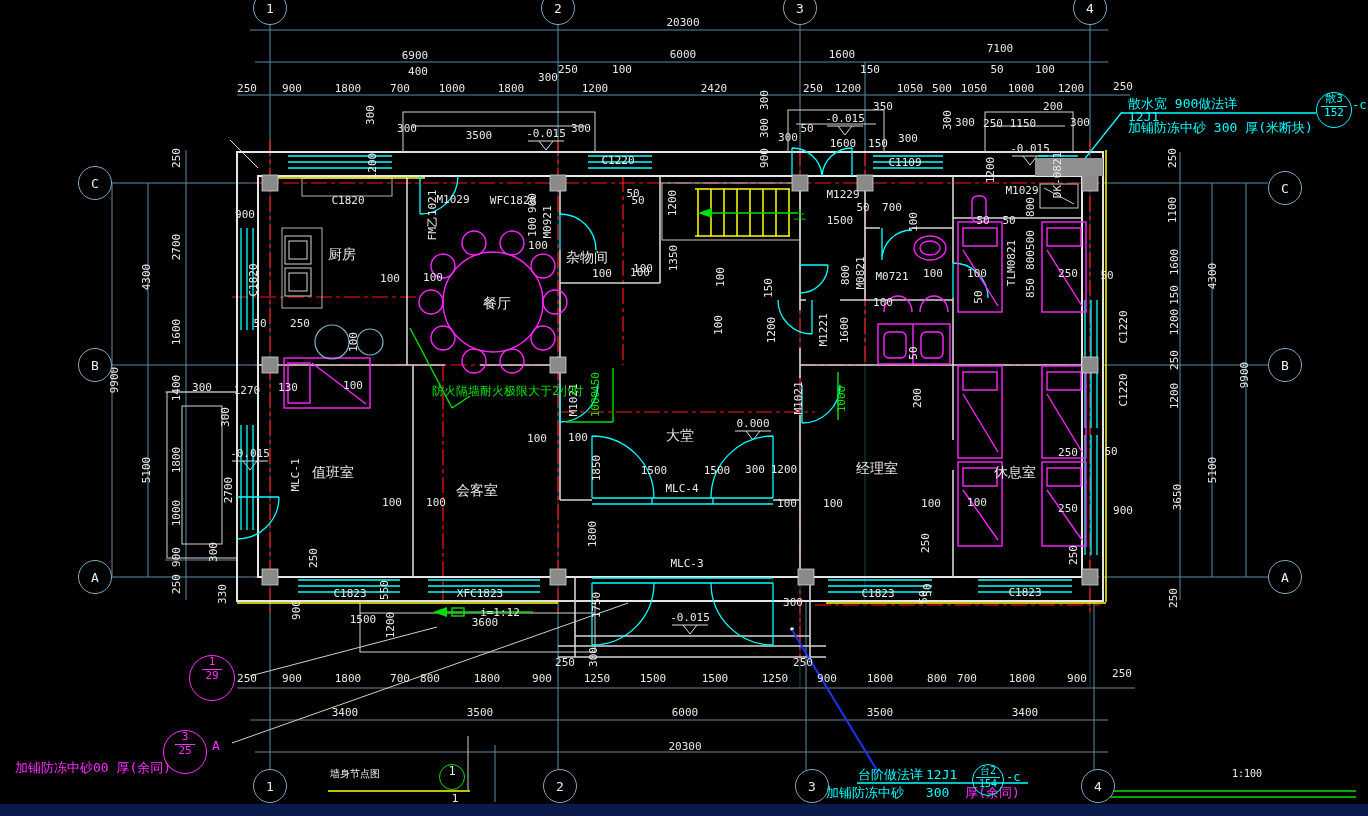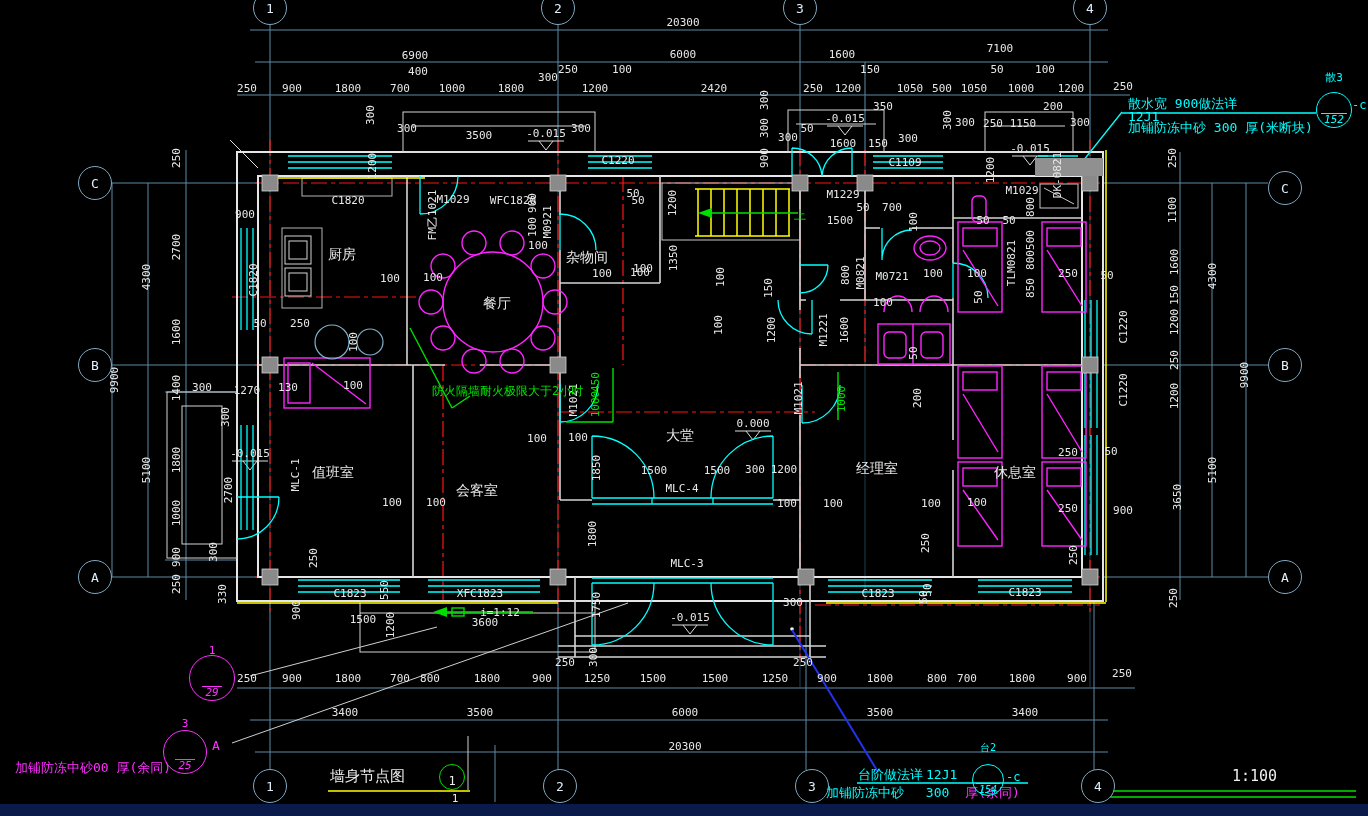--- a/index.html
+++ b/index.html
@@ -7,26 +7,26 @@
           font-family:"DejaVu Sans Mono",monospace;}
   svg.linework{position:absolute;left:0;top:0;}
   .lbl{position:absolute;color:#e8e8e8;font-size:11px;line-height:1;white-space:nowrap;
        transform:translate(-50%,-50%);}
   .lbl.r{transform:translate(-50%,-50%) rotate(-90deg);}
   .lbl.g{color:#00e400;}
   .bubble{position:absolute;border:1px solid #7fa8c0;border-radius:50%;width:32px;height:32px;
           display:flex;align-items:center;justify-content:center;color:#dfeefa;font-size:13px;
           transform:translate(-50%,-50%);background:#000;}
   .ref{position:absolute;border:1px solid;border-radius:50%;display:flex;flex-direction:column;
-       align-items:center;justify-content:flex-end;font-size:11px;line-height:1.15;
-       transform:translate(-50%,-50%);background:transparent;gap:29px;}
-  .ref .bt{border-top:1px solid;padding:0 3px;font-style:italic;}
+       align-items:center;justify-content:flex-start;font-size:11px;line-height:1.15;
+       transform:translate(-50%,-50%);background:transparent;}
+  .ref .bt{border-top:1px solid;padding:0 3px;}
   .note{position:absolute;white-space:nowrap;line-height:1;}
   .cy{color:#00ffff;} .mg{color:#ff2fff;} .gn{color:#00e400;} .wh{color:#efefef;}
-  .t13{font-size:13px;flex-direction:column;} .t12{font-size:12px;} .t15{font-size:15px;}
+  .t13{font-size:13px;flex-direction:column;} .t12{font-size:12px;} .t15{font-size:10px;}
   .underline-mg{border-bottom:1px solid #ff2fff;}
   .bottombar{position:absolute;left:0;top:804px;width:1368px;height:12px;background:#0a1a4a;}
 </style>
 </head>
 <body>
 
 <div class="canvas">
 
   <svg class="linework" width="1368" height="816" viewBox="0 0 1368 816">
 

